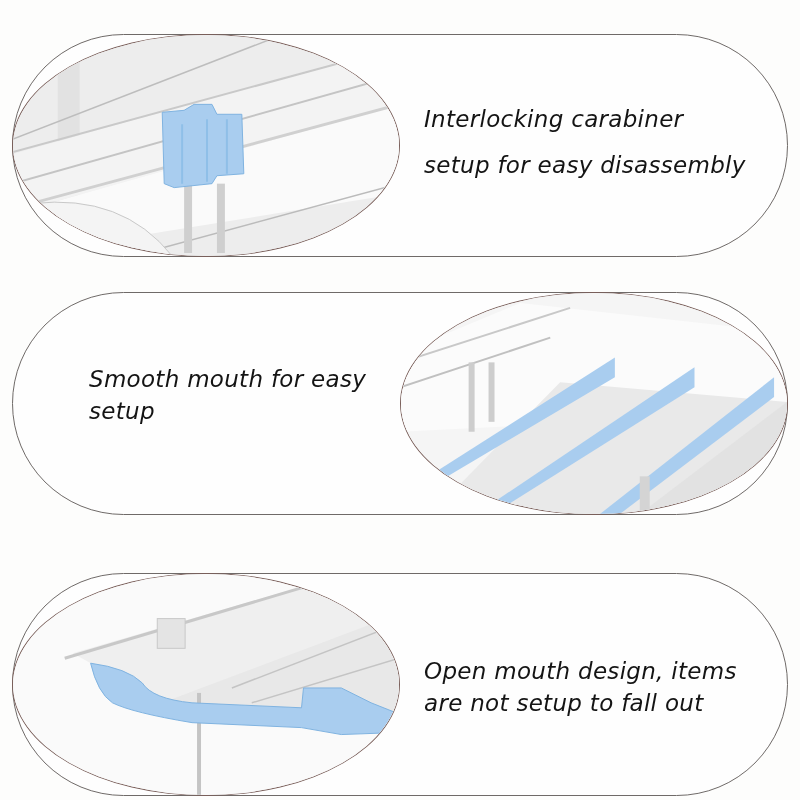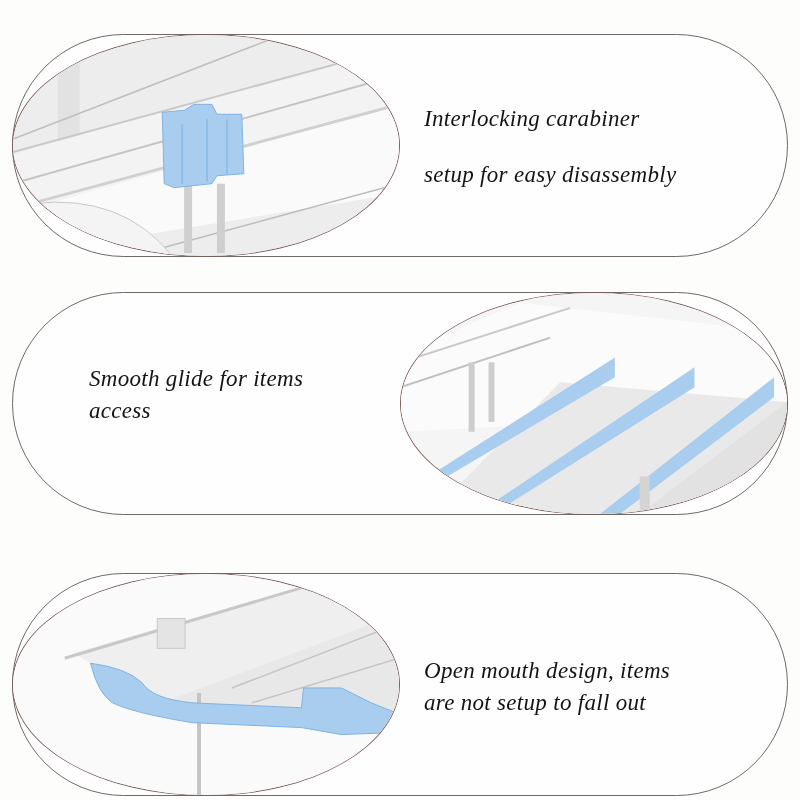--- a/index.html
+++ b/index.html
@@ -12,21 +12,21 @@
     border: 1.5px solid #6f6a68; border-radius: 112px; background: #fefefe; box-sizing: border-box;
   }
   .photo {
     position: absolute; width: 388px; height: 223px; border-radius: 50% / 50%;
     border: 1.5px solid #7a5f5a; box-sizing: border-box; overflow: hidden;
     background: linear-gradient(180deg, #eeeeee 0%, #f6f6f6 40%, #e6e6e6 100%);
   }
   .photo svg { position: absolute; left: 0; top: 0; width: 100%; height: 100%; }
   .caption {
     position: absolute; font-style: italic; font-weight: 500; font-size: 23px; line-height: 32px;
-    color: #141414; letter-spacing: 0.3px; white-space: nowrap; font-family: Liberation Serif, serif;
+    color: #141414; letter-spacing: 0.3px; white-space: nowrap;
   }
   .caption span { display: block; }
 </style>
 </head>
 <body>
 
 <div class="card" style="top:34px;">
   <div class="photo" style="left:-1px; top:-1px;">
     <svg viewBox="0 0 388 223" preserveAspectRatio="none">
       <rect x="0" y="0" width="388" height="223" fill="#ededed"></rect>
@@ -42,28 +42,28 @@
       <rect x="172" y="150" width="8" height="70" fill="#cfcfcf"></rect>
       <rect x="205" y="150" width="8" height="70" fill="#cfcfcf"></rect>
       <path d="M150 78 L172 76 L182 70 L200 70 L205 80 L230 80 L232 140 L205 142 L200 150 L162 154 L152 150 Z" fill="#a9cdef" stroke="#7fb2e0" stroke-width="1"></path>
       <line x1="170" y1="90" x2="170" y2="150" stroke="#8fbfe8" stroke-width="2"></line>
       <line x1="195" y1="85" x2="195" y2="148" stroke="#8fbfe8" stroke-width="2"></line>
       <line x1="215" y1="85" x2="215" y2="140" stroke="#8fbfe8" stroke-width="2"></line>
     </svg>
   </div>
   <div class="caption" style="left:411px; top:68px;">
     <span>Interlocking carabiner</span>
-    <span style="margin-top:24px;">setup for easy disassembly</span>
+    <span style="margin-top:14px;">setup for easy disassembly</span>
   </div>
 </div>
 
 <div class="card" style="top:292px;">
   <div class="caption" style="left:76px; top:70px;">
-    <span>Smooth glide for items</span>
-    <span>access</span>
+    <span>Smooth mouth for easy</span>
+    <span>setup</span>
   </div>
   <div class="photo" style="right:-1px; top:-1px; left:auto;">
     <svg viewBox="0 0 388 223" preserveAspectRatio="none">
       <rect x="0" y="0" width="388" height="223" fill="#f5f5f5"></rect>
       <polygon points="0,60 120,10 388,40 388,120 0,140" fill="#fbfbfb"></polygon>
       <polygon points="30,223 160,90 388,110 388,223" fill="#e9e9e9"></polygon>
       <line x1="0" y1="70" x2="170" y2="15" stroke="#c8c8c8" stroke-width="2"></line>
       <line x1="0" y1="95" x2="150" y2="45" stroke="#c0c0c0" stroke-width="2"></line>
       <rect x="68" y="70" width="6" height="70" fill="#cdcdcd"></rect>
       <rect x="88" y="70" width="6" height="60" fill="#cdcdcd"></rect>

